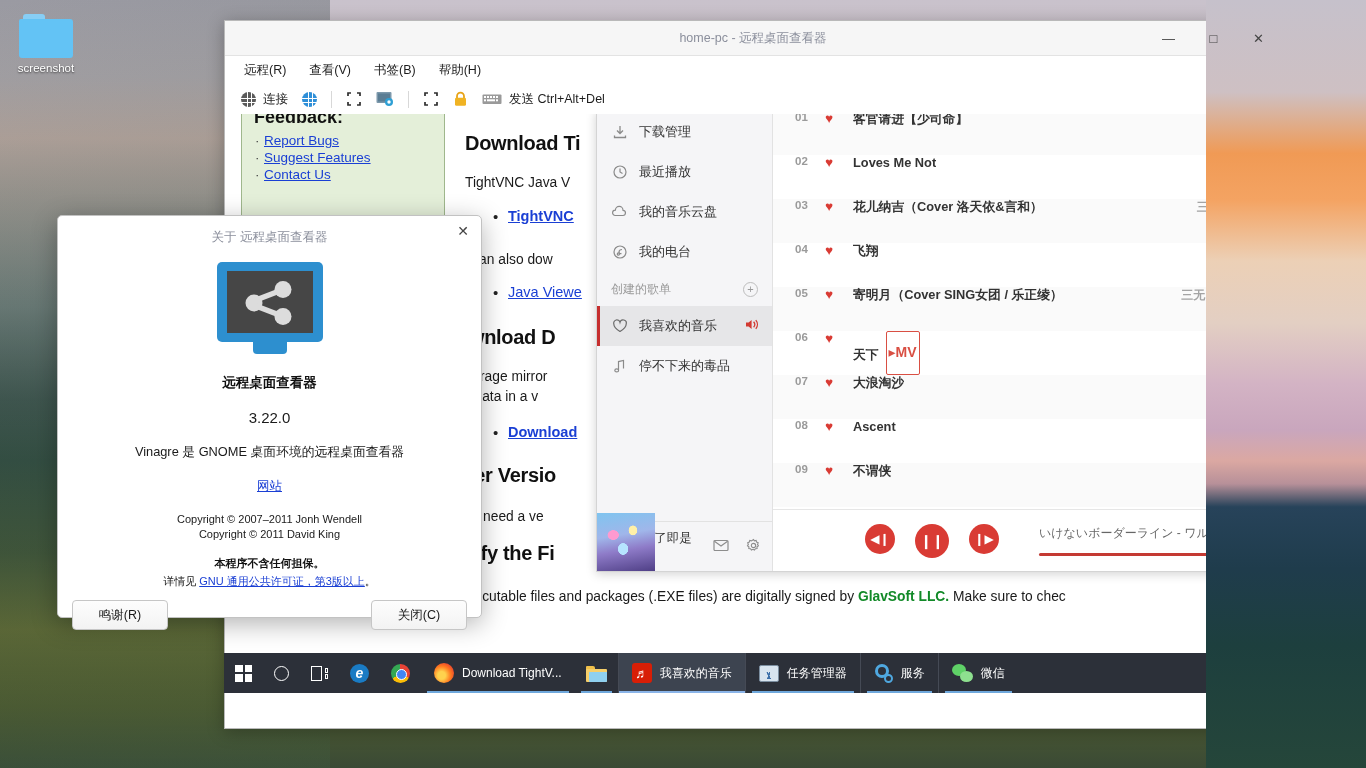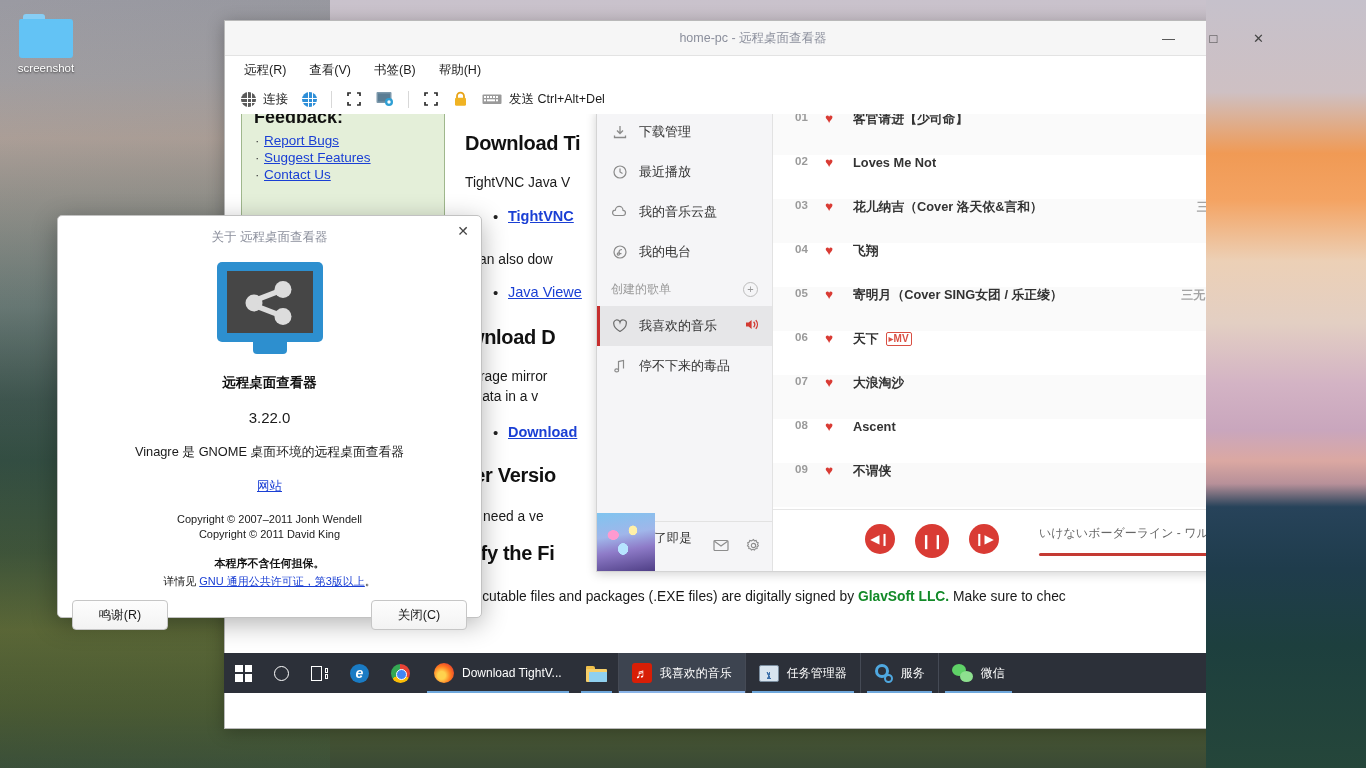--- a/index.html
+++ b/index.html
@@ -168,21 +168,21 @@
   #ne-list { flex:1; overflow:hidden; }
   .song-row {
     height:44px; display:flex; align-items:flex-start; padding:0 14px 0 22px; font-size:12.8px;font-weight:bold;
   }
   .song-row:nth-child(odd) { background:#fafafa; }
   .song-no { width:30px; color:#9a9a9a; font-size:11.5px; flex:none; }
   .song-heart { width:28px; color:#d93b34; font-size:13.5px; flex:none; }
   .song-name { color:#333; white-space:nowrap; overflow:hidden; }
   .mv-badge {
     display:inline-block; margin-left:7px; border:1px solid #d94f43; color:#d94f43;
-    font-size:10px; padding:0 2px; border-radius:2px; vertical-align:1.5px; line-height:1.25;
+    font-size:14px; padding:12px 2px; border-radius:2px; vertical-align:1.5px; line-height:1.25;
   }
   .song-artist {
     margin-left:auto; color:#a4a4a4; font-size:12px; padding-left:14px;
     white-space:nowrap; overflow:hidden; max-width:120px; flex:none;
   }
 
   #ne-player {
     height:62px; border-top:1px solid #e6e6e6; background:#fff;
     display:flex; align-items:center; position:relative;
   }

